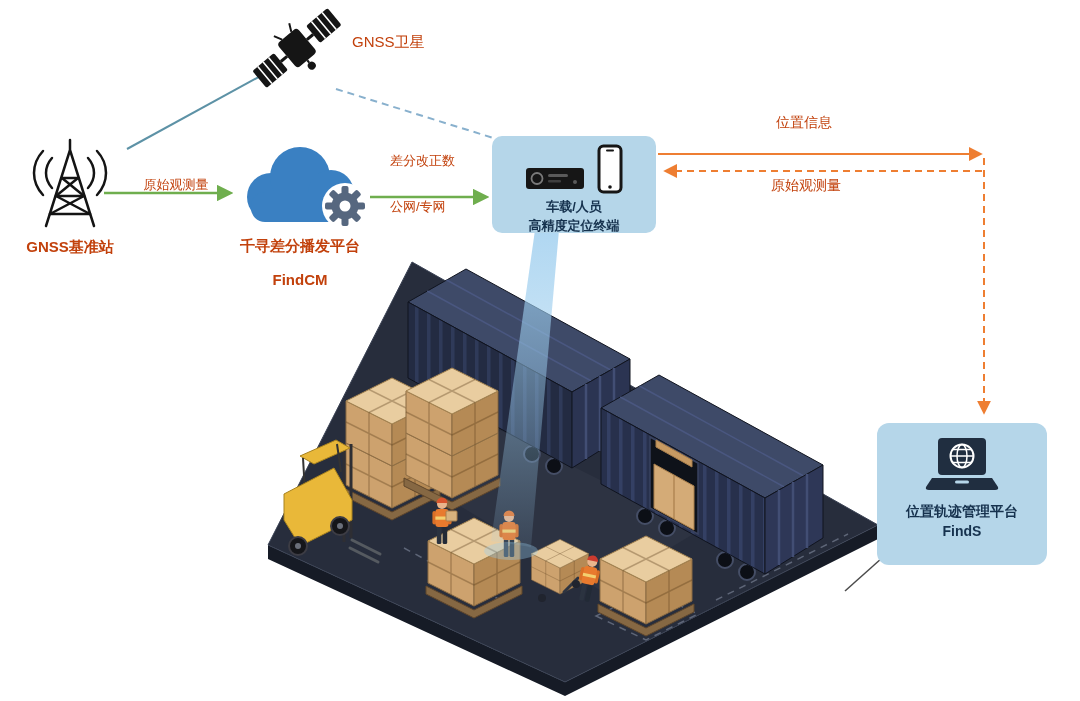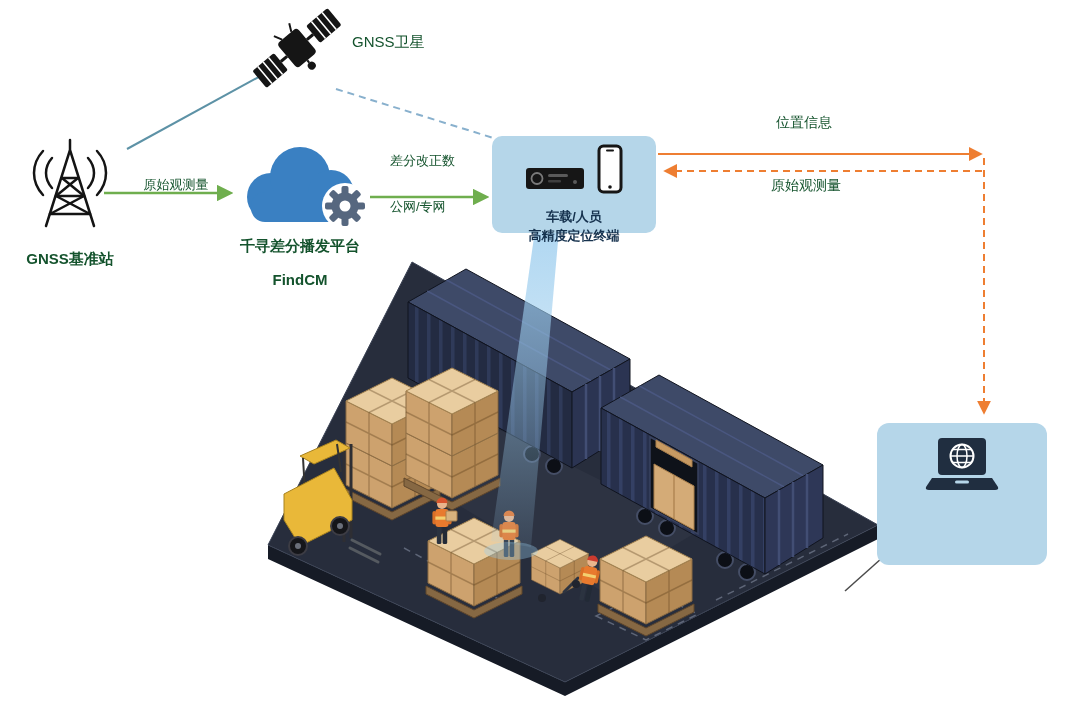--- a/index.html
+++ b/index.html
@@ -1,20 +1,20 @@
 <!DOCTYPE html>
 <html><head>
 <meta charset="utf-8">
 <style>
   * { margin:0; padding:0; box-sizing:border-box; }
   html,body { background:#ffffff; }
   body { font-family:"Liberation Sans","DejaVu Sans",sans-serif; }
   .canvas { position:relative; width:1080px; height:701px; background:#fff; overflow:hidden; }
   .layer { position:absolute; left:0; top:0; width:1080px; height:701px; }
-  .lbl { position:absolute; color:#14532d; white-space:nowrap; }
+  .lbl { position:absolute; color:#c2410c; white-space:nowrap; }
   .c { text-align:center; }
   .card { position:absolute; background:#b5d6e9; border-radius:10px; display:flex;
           flex-direction:column; align-items:center; }
   .card-text { color:#16324e; font-weight:bold; text-align:center; line-height:1.45; }
   .card-terminal { left:492px; top:136px; width:164px; height:97px; padding-top:8px; }
   .dev-row { display:flex; align-items:flex-end; gap:12px; height:52px; }
   .card-finds { left:877px; top:423px; width:170px; height:142px; padding-top:14px; border-radius:12px; }
   .finds-title { margin-top:8px; font-size:14px; }
 </style>
 </head>
@@ -218,21 +218,21 @@
         <polygon points="535,230 559,230 531,547 491,541" fill="url(#beamg)"></polygon>
         <ellipse cx="511" cy="551" rx="27" ry="9" fill="#9ccdee" opacity="0.35"></ellipse>
       </g>
 
       <path d="M845,591 L882,558" stroke="#4b4b4b" stroke-width="1.5" fill="none"></path>
     </g>
   </svg>
 
   <div class="lbl" style="left:352px; top:33px; font-size:15px; font-weight:500;">GNSS卫星</div>
 
-  <div class="lbl c" style="left:8px; top:250px; width:124px; font-size:15px; font-weight:bold;">GNSS基准站</div>
+  <div class="lbl c" style="left:8px; top:238px; width:124px; font-size:15px; font-weight:bold;">GNSS基准站</div>
 
   <div class="lbl c" style="left:120px; top:176px; width:112px; font-size:13px;">原始观测量</div>
 
   <div class="lbl c" style="left:216px; top:237px; width:168px; font-size:15px; font-weight:bold;">千寻差分播发平台</div>
   <div class="lbl c" style="left:216px; top:271px; width:168px; font-size:15px; font-weight:bold;">FindCM</div>
 
   <div class="lbl" style="left:390px; top:152px; font-size:13px;">差分改正数</div>
   <div class="lbl" style="left:390px; top:174px; font-size:13px;margin-top:24px;">公网/专网</div>
 
   <div class="lbl c" style="left:742px; top:114px; width:124px; font-size:14px;">位置信息</div>
@@ -246,30 +246,34 @@
         <rect x="23" y="10" width="20" height="3" rx="1.5" fill="#5a5a5a"></rect>
         <rect x="23" y="16" width="13" height="2.5" rx="1" fill="#3f3f3f"></rect>
         <circle cx="50" cy="18" r="2" fill="#5a5a5a"></circle>
       </svg>
       <svg width="26" height="50" viewBox="0 0 26 50">
         <rect x="2" y="2" width="22" height="46" rx="4.5" fill="#fff" stroke="#161616" stroke-width="3"></rect>
         <rect x="9" y="5.5" width="8" height="2" rx="1" fill="#161616"></rect>
         <circle cx="13" cy="43" r="1.8" fill="#161616"></circle>
       </svg>
     </div>
-    <div class="card-text" style="font-size:13px; margin-top:14px;">
+    <div class="card-text" style="font-size:13px; margin-top:4px;">
       <div>车载/人员</div>
       <div>高精度定位终端</div>
     </div>
   </div>
 
   <div class="card card-finds">
     <svg width="78" height="56" viewBox="0 0 78 56">
       <rect x="15" y="1" width="48" height="37" rx="4" fill="#202e40"></rect>
       <circle cx="39" cy="19" r="11.5" fill="none" stroke="#fff" stroke-width="2"></circle>
       <ellipse cx="39" cy="19" rx="5" ry="11.5" fill="none" stroke="#fff" stroke-width="1.5"></ellipse>
       <path d="M27.5,19 H50.5 M29,12.5 H49 M29,25.5 H49" stroke="#fff" stroke-width="1.5" fill="none"></path>
       <path d="M9,41 h60 l6,9 q1,3 -3,3 H6 q-4,0 -3,-3 Z" fill="#202e40"></path>
       <rect x="32" y="43.5" width="14" height="3" rx="1.5" fill="#b5d6e9"></rect>
     </svg>
+    <div class="card-text finds-title">
+      <div>位置轨迹管理平台</div>
+      <div>FindS</div>
+    </div>
   </div>
 
 </div>
 
 </body></html>

